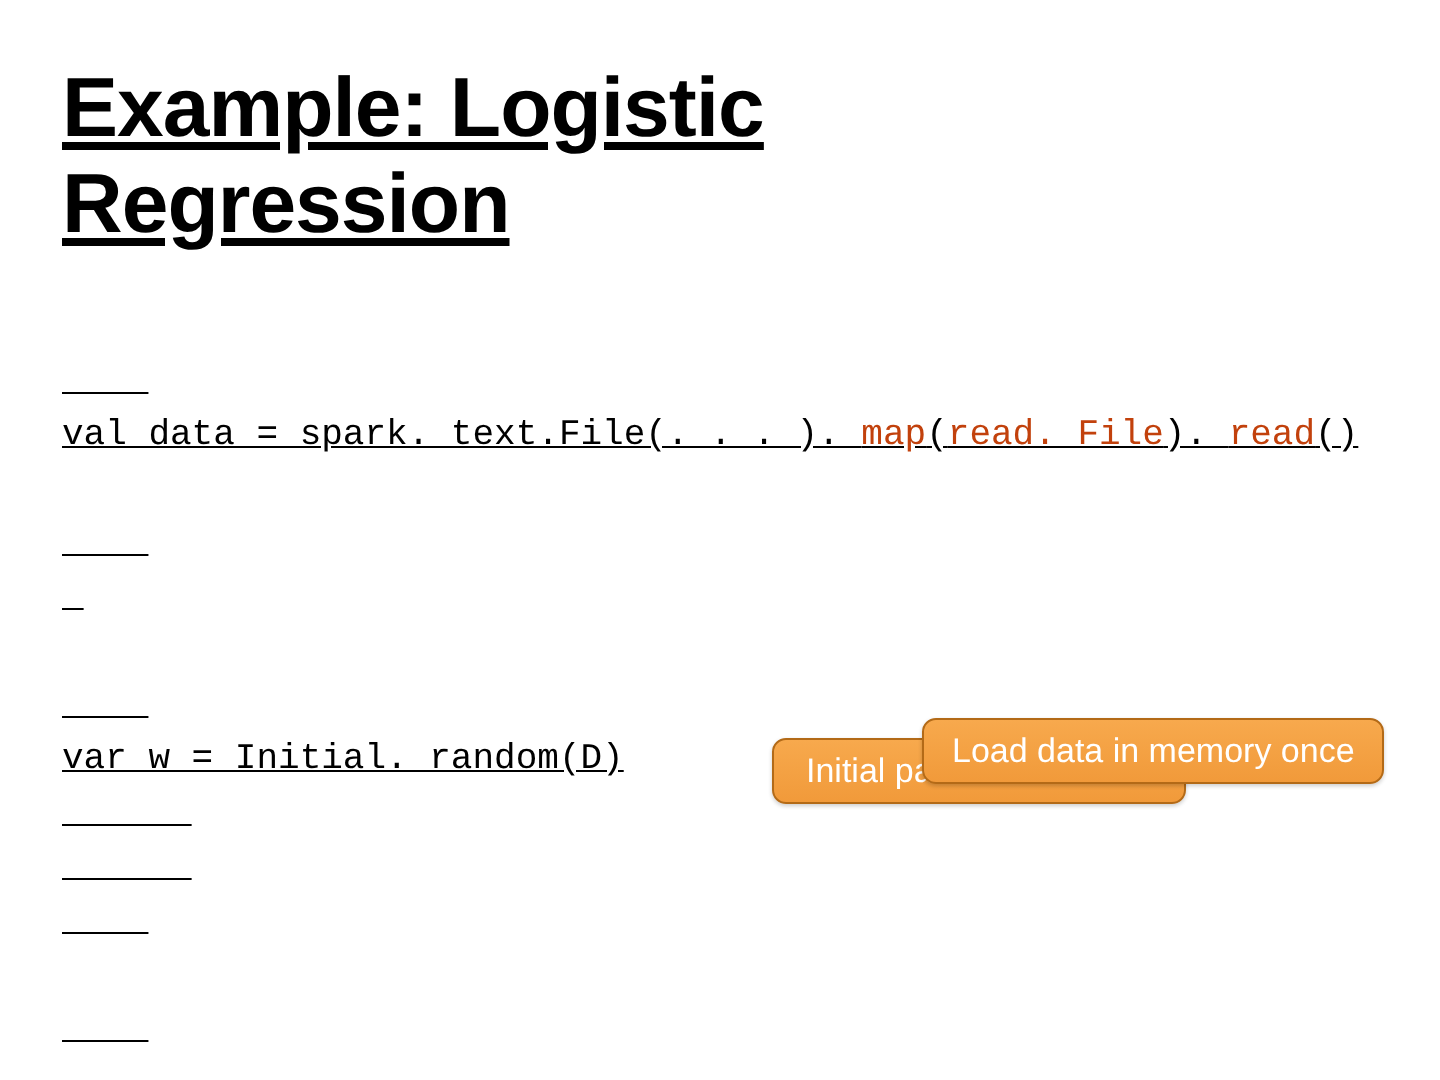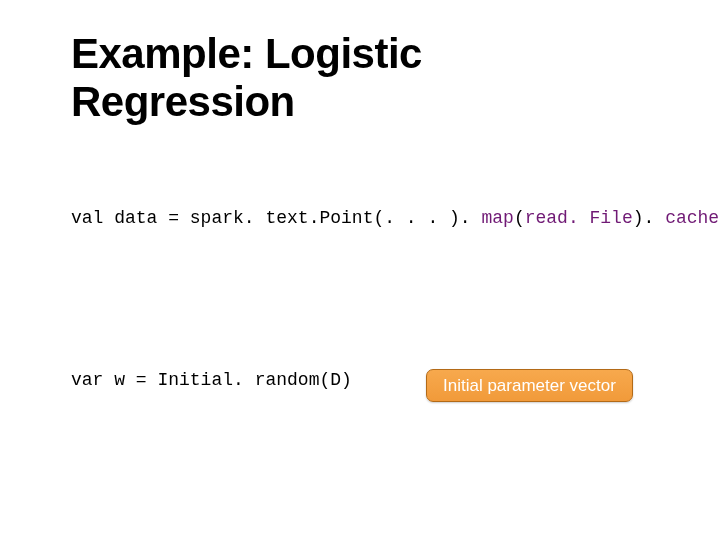--- a/index.html
+++ b/index.html
@@ -1,41 +1,42 @@
 <!DOCTYPE html>
 <html><head>
 <meta charset="utf-8">
 <style>
   * { margin: 0; padding: 0; box-sizing: border-box; }
   html, body { width: 720px; height: 540px; background: #fff; font-family: sans-serif; }
   .slide {
     width: 592px;
     height: 540px;
-    padding: 30px 45px 30px 71px;
+    padding: 30px 45px 30px 31px;
     position: relative;
+    text-decoration: underline;
   }
   .title {
     font-family: "Segoe UI", "Trebuchet MS", Arial, sans-serif;
     font-size: 42px;
     font-weight: 700;
     color: #000;
     letter-spacing: -0.5px;
     margin-bottom: 25px;
   }
   .code {
     font-family: Consolas, "Courier New", monospace;
     font-size: 18px;
     font-weight: 500;
     line-height: 1.5;
     color: #000;
     position: relative;
     white-space: pre;
   }
   .code .row { display: block; position: relative; }
-  .method { color: #701a75; } 
+  .method { color: #c2410c; } 
   .callout {
     position: absolute;
     background: linear-gradient(#f7a94d, #f19a3a);
     border: 1px solid #b36a17;
     border-radius: 7px;
     color: #fff;
     font-family: "Segoe UI", "Trebuchet MS", Arial, sans-serif;
     font-size: 17px;
     font-weight: 400;
     padding: 5px 14px;
@@ -47,23 +48,24 @@
   .callout.c2 { left: 355px; top: 2px; z-index: 2; padding: 5px 16px; }
 </style>
 </head>
 <body>
 
 <div class="slide">
 
   <h1 class="title">Example: Logistic Regression</h1>
 
   <div class="code">
-    <span class="row"><span>val data = spark. text.Point(. . . ). </span><span class="method">map</span><span>(</span><span class="method">read. File</span><span>). </span><span class="method">cache</span><span>()</span></span>
+    <span class="row"><span>val data = spark. text.File(. . . ). </span><span class="method">map</span><span>(</span><span class="method">read. File</span><span>). </span><span class="method">read</span><span>()</span></span>
     <span class="row">&nbsp;</span>
     <span class="row"><span>var w = Initial. random(D)</span>
+      <span class="callout c1">Load data in memory once</span>
       <span class="callout c2">Initial parameter vector</span>
     </span>
     <span class="row">&nbsp;</span>
     
     
     
     
     
     
     

